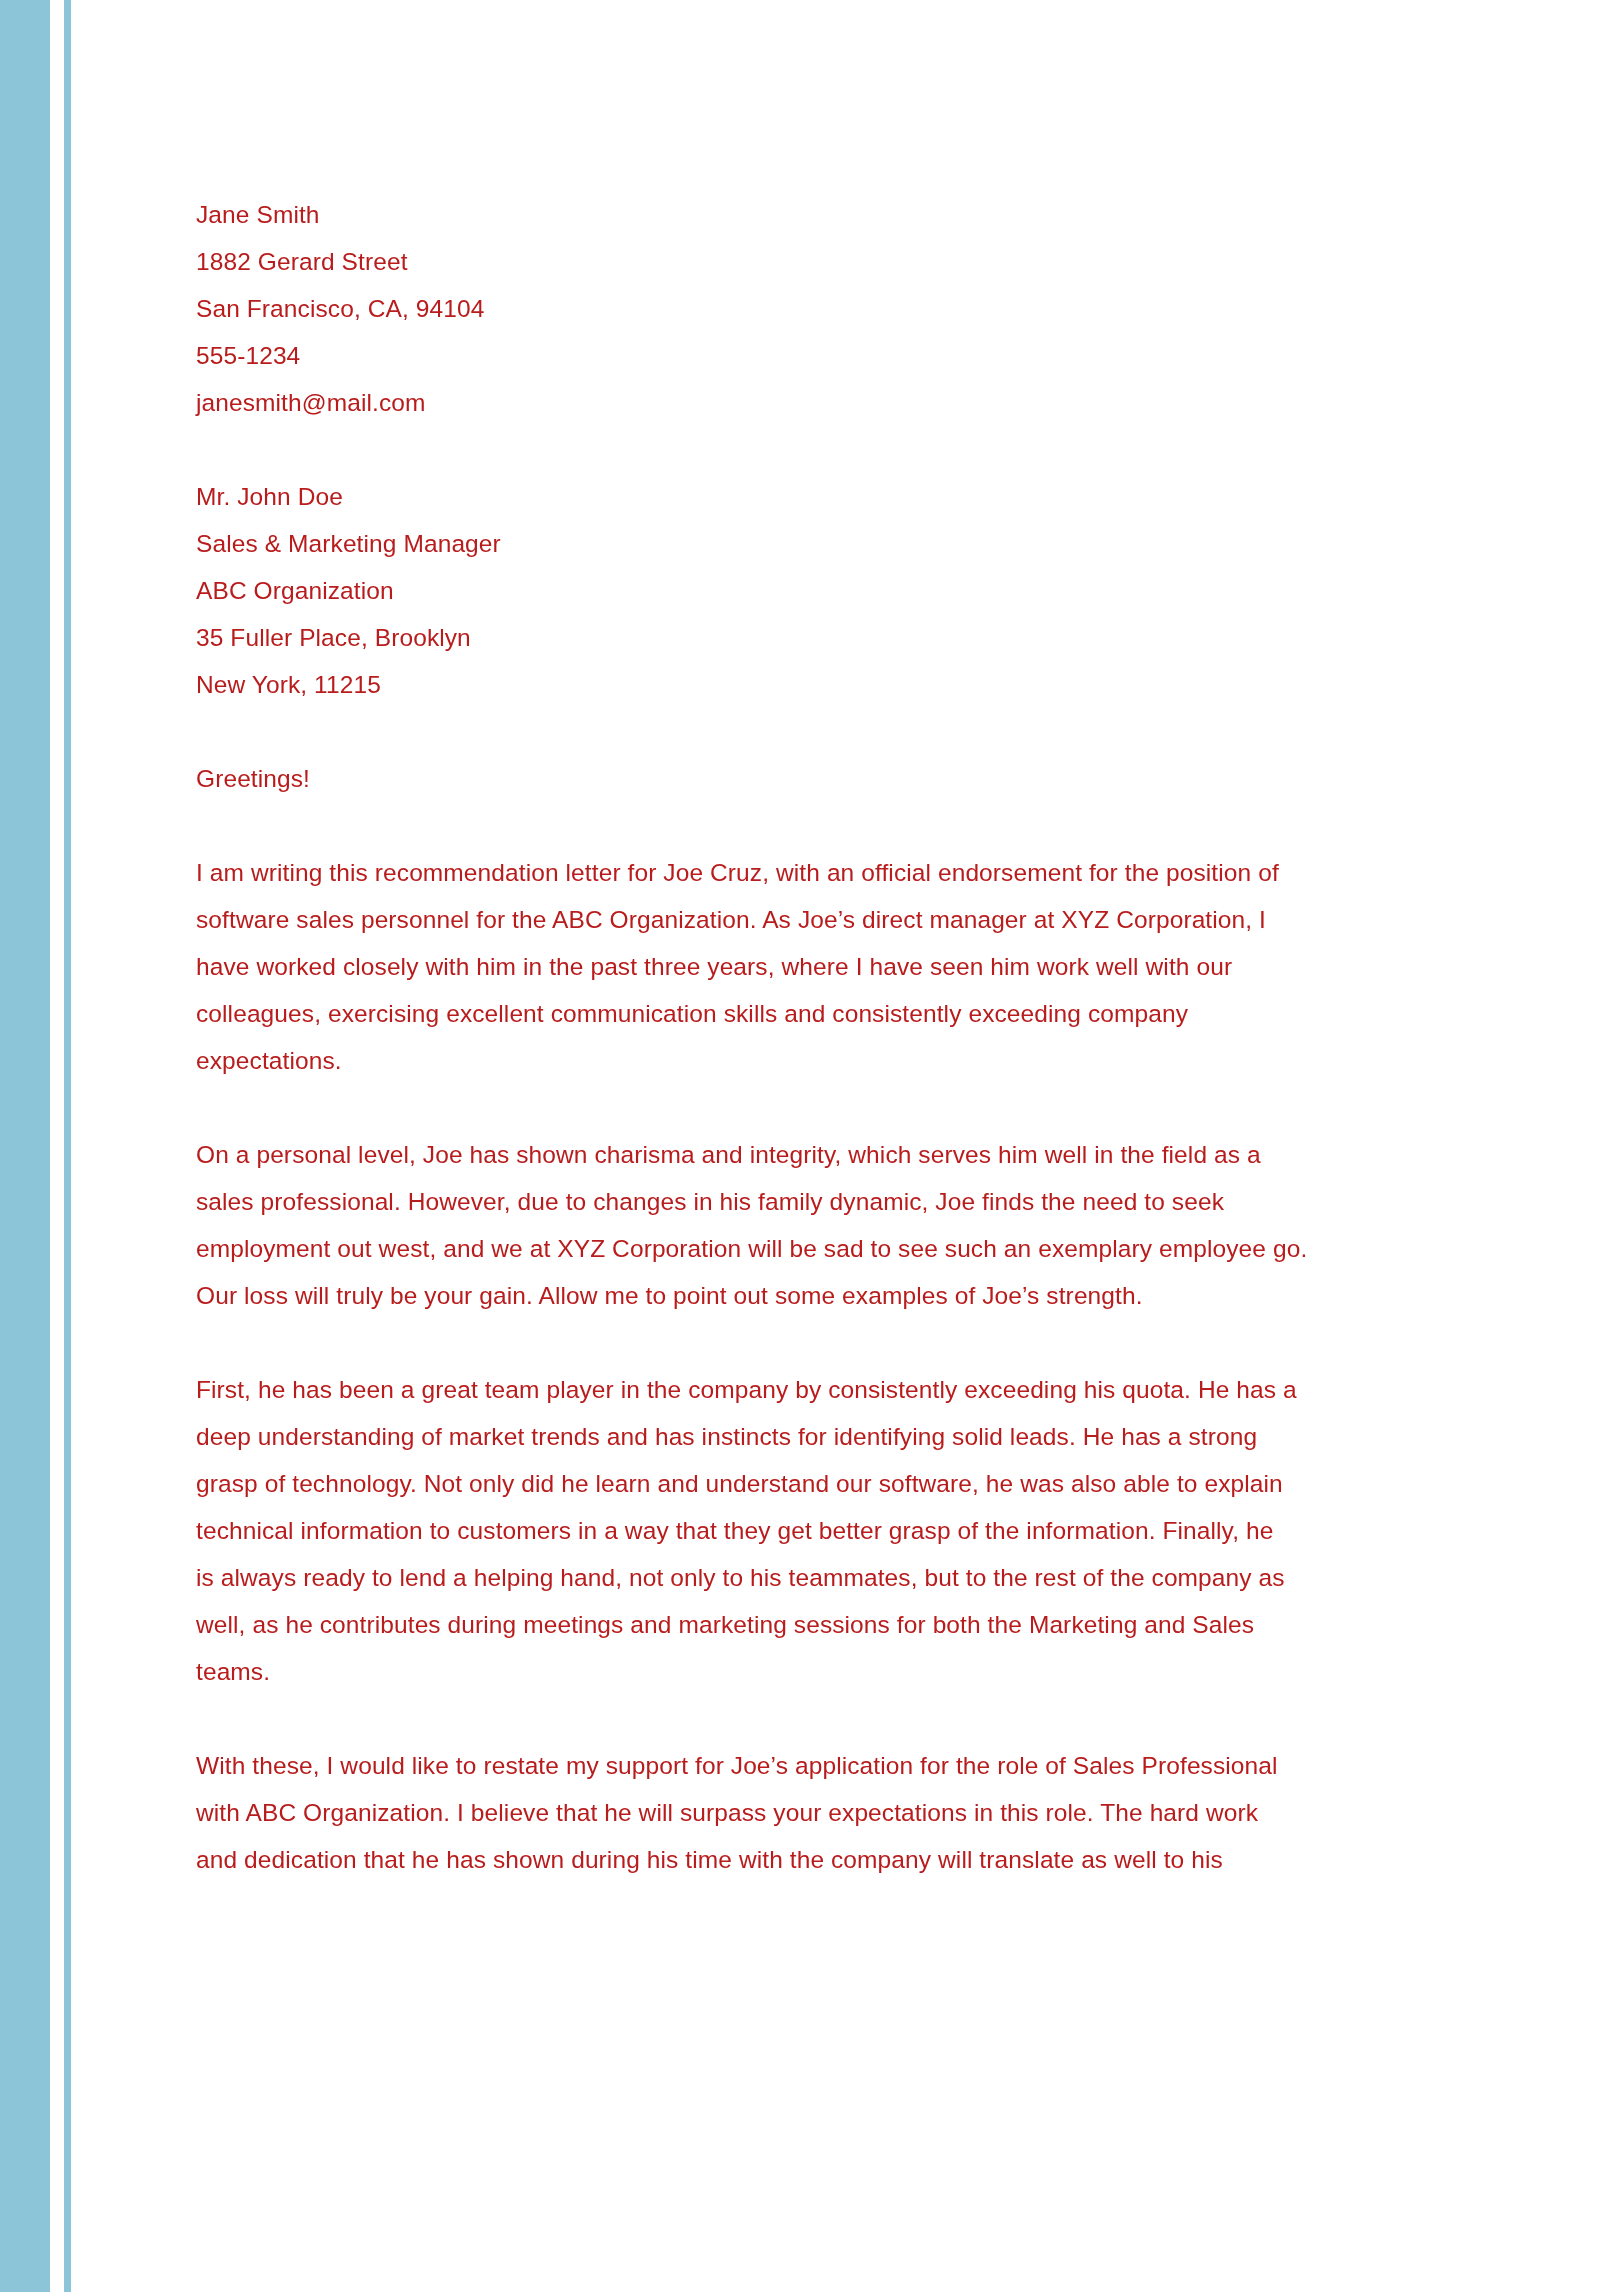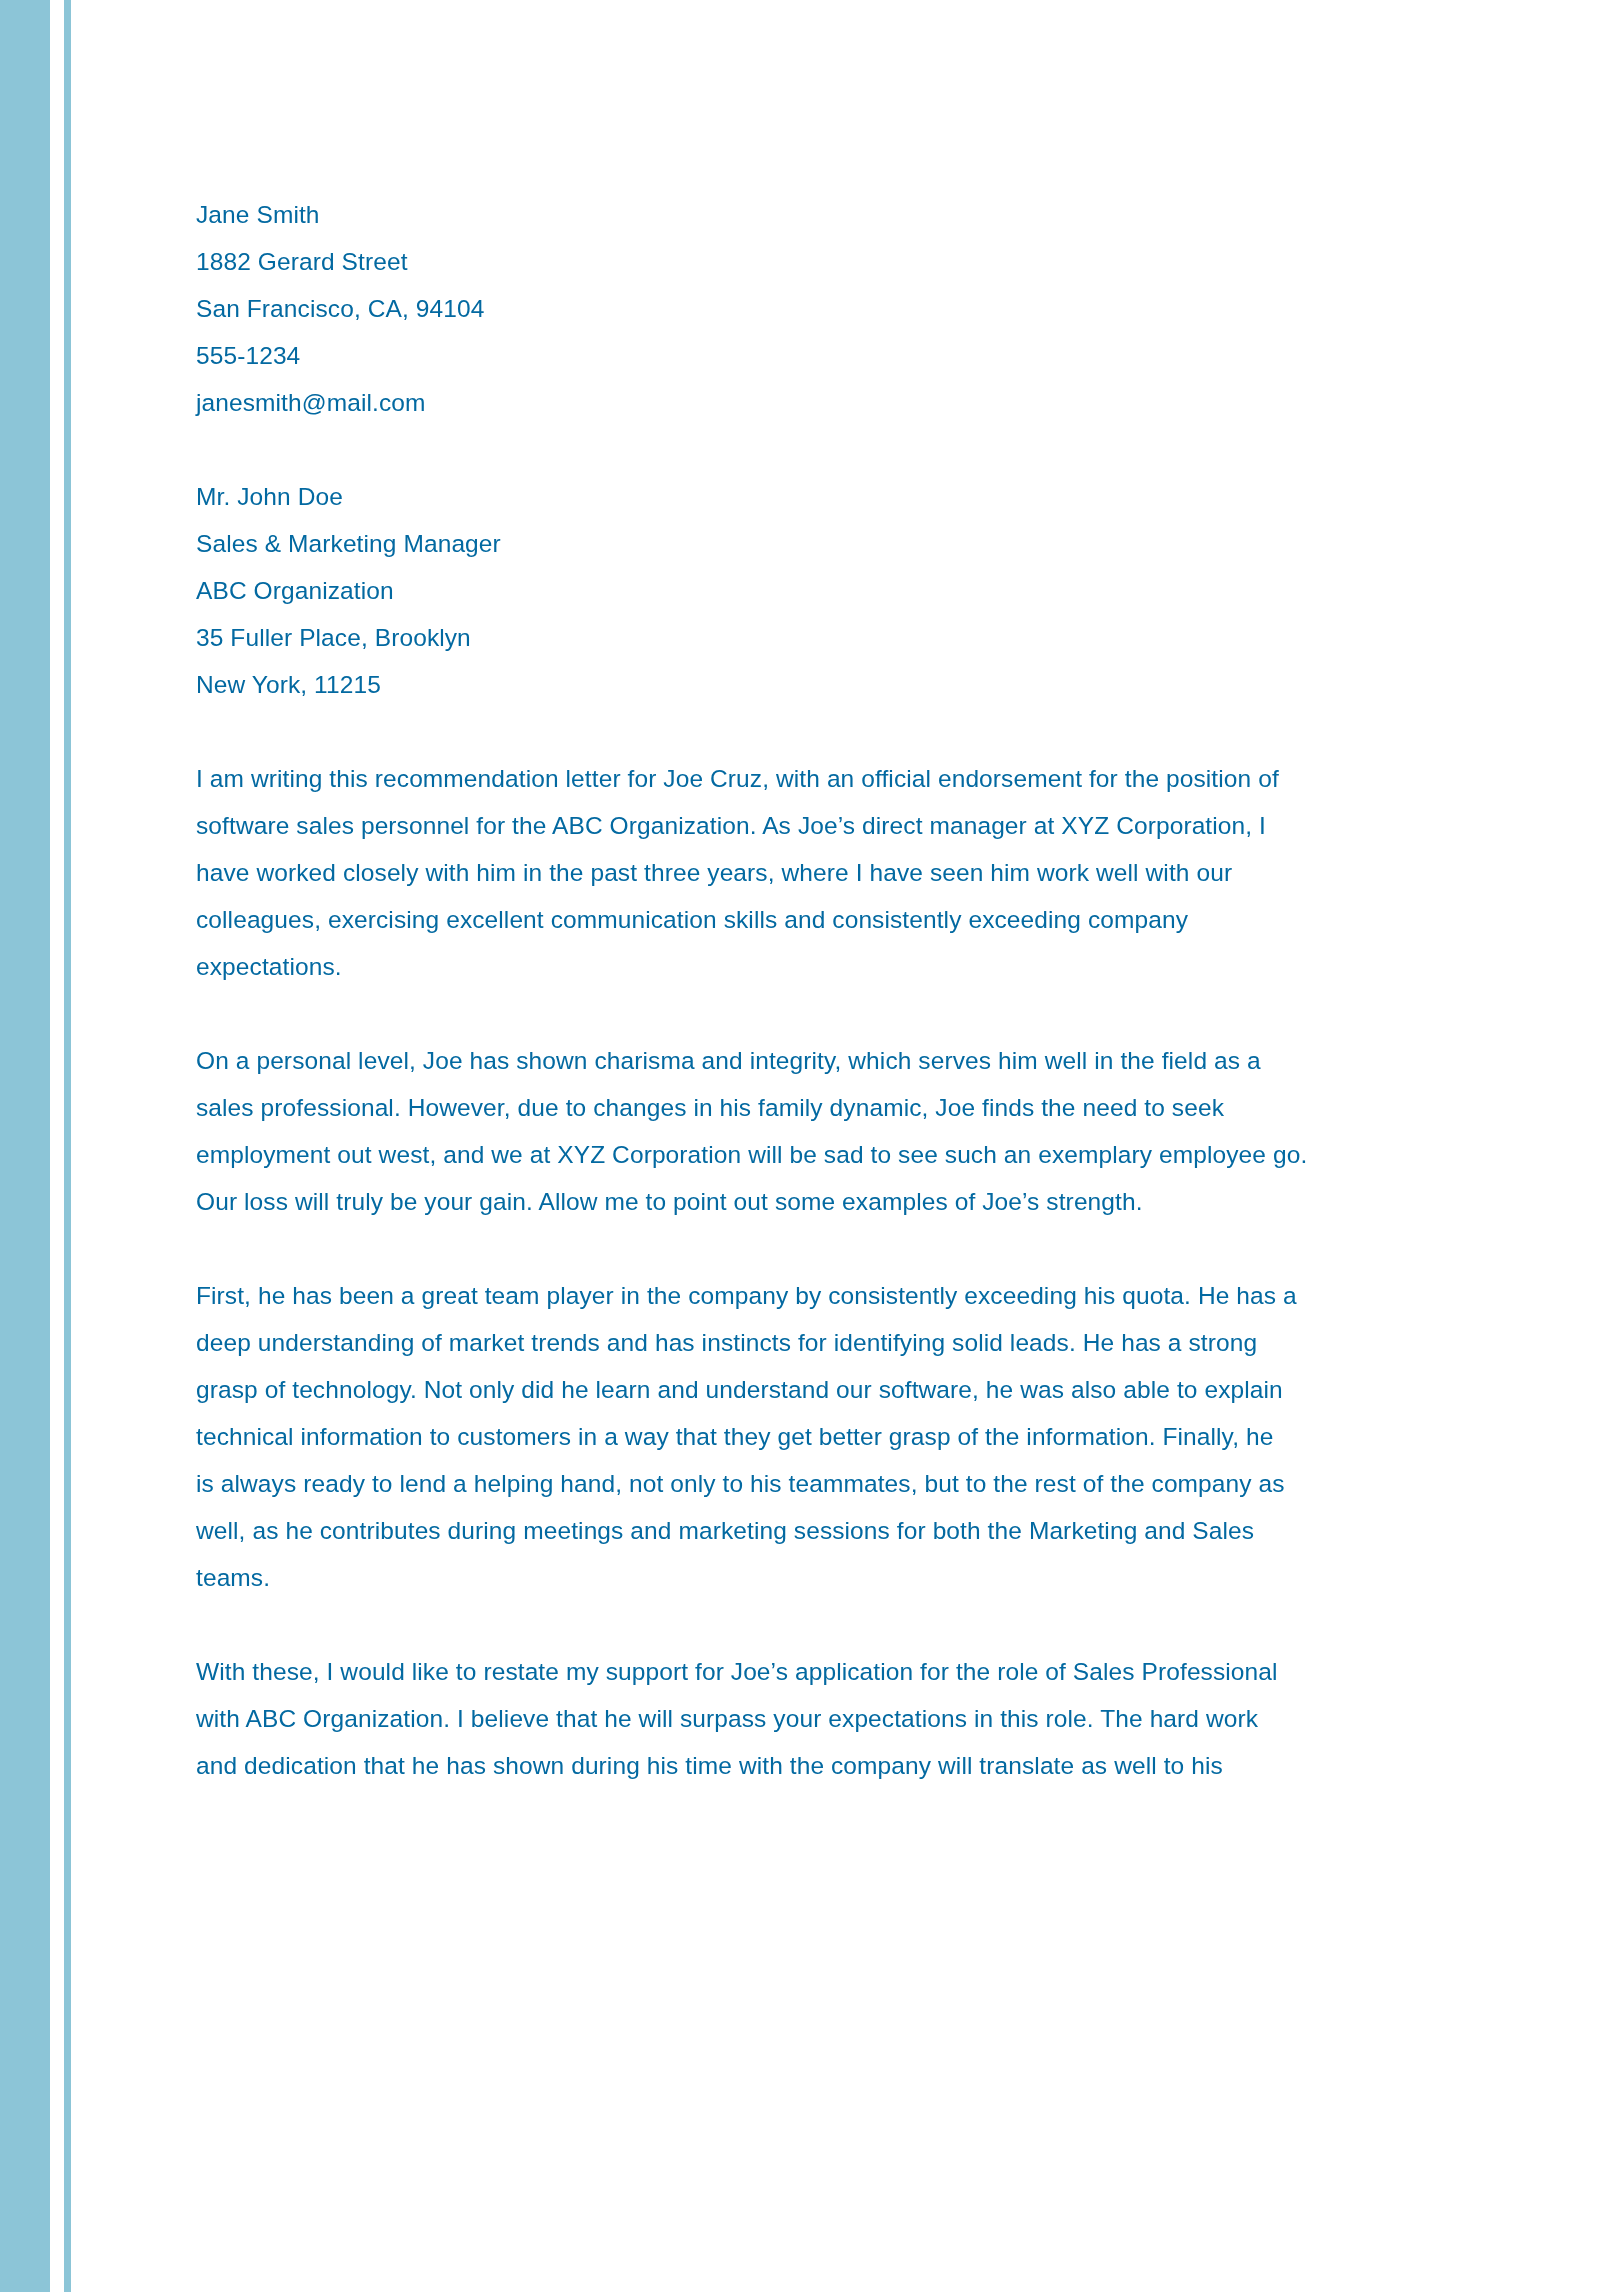--- a/index.html
+++ b/index.html
@@ -50,36 +50,37 @@
   }
 </style>
 </head>
 <body>
 
 <div class="page">
 
   <div class="accent-bar accent" style="background: rgb(140, 197, 215);"></div>
   <div class="accent-line accent" style="background: rgb(140, 197, 215);"></div>
 
-  <div class="content" style="color: #0369a1;">
+  <div class="content" style="color: #b91c1c;">
 
     <div class="block">Jane Smith
 1882 Gerard Street
 San Francisco, CA, 94104
 555-1234
 janesmith@mail.com</div>
 
 
     <div class="block">Mr. John Doe
 Sales &amp; Marketing Manager
 ABC Organization
 35 Fuller Place, Brooklyn
 New York, 11215</div>
 
 
+    <div class="block">Greetings!</div>
 
     <div class="block">I am writing this recommendation letter for Joe Cruz, with an official endorsement for the position of
 software sales personnel for the ABC Organization. As Joe’s direct manager at XYZ Corporation, I
 have worked closely with him in the past three years, where I have seen him work well with our
 colleagues, exercising excellent communication skills and consistently exceeding company
 expectations.</div>
 
     <div class="block">On a personal level, Joe has shown charisma and integrity, which serves him well in the field as a
 sales professional. However, due to changes in his family dynamic, Joe finds the need to seek
 employment out west, and we at XYZ Corporation will be sad to see such an exemplary employee go.

